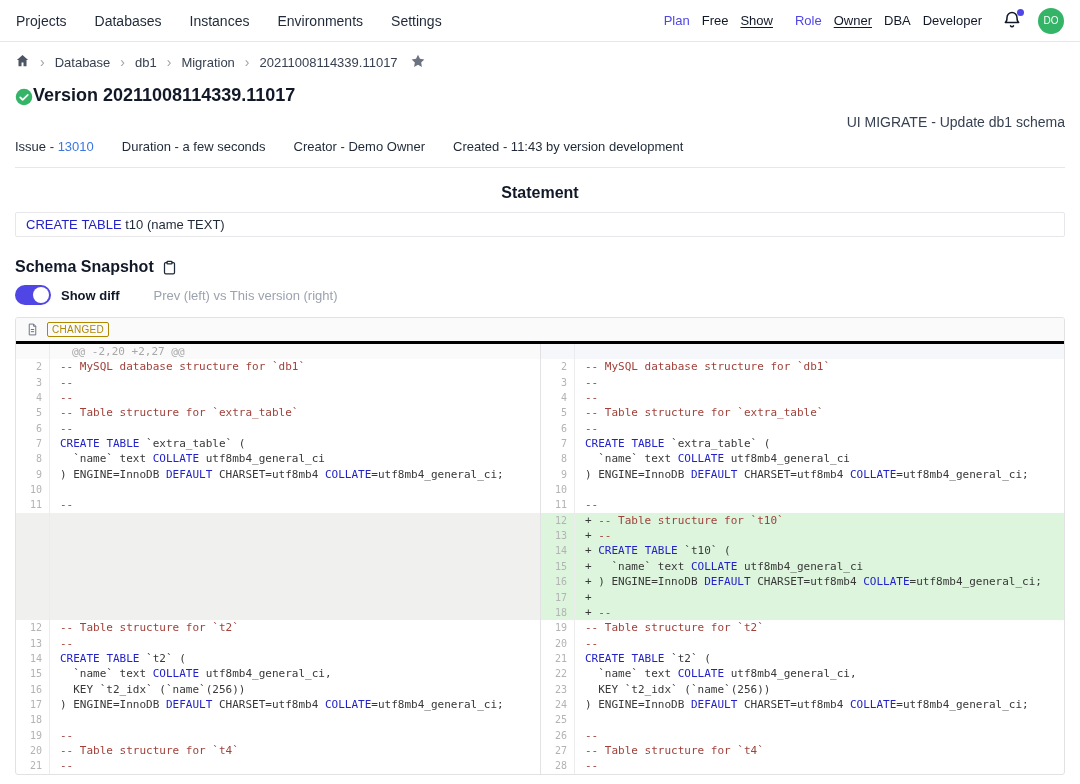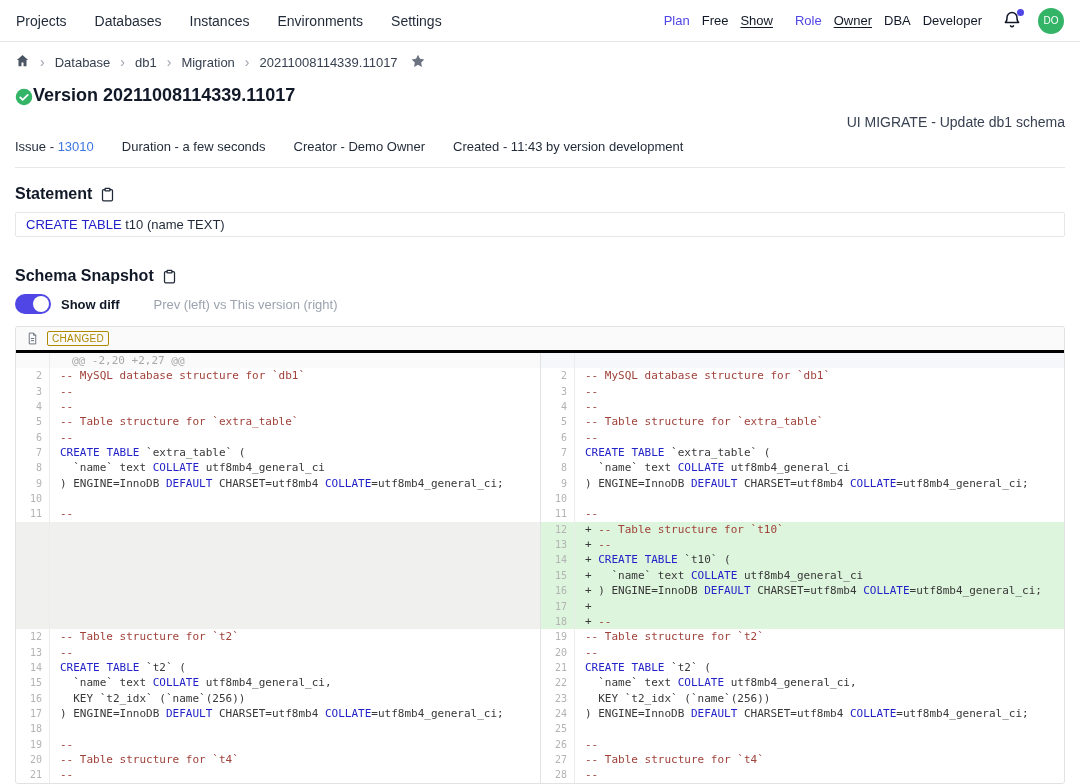--- a/index.html
+++ b/index.html
@@ -40,22 +40,22 @@
   .subtitle { margin-top:8px; font-size:14px; color:#374151; height:17px;text-align:right; }
 
   .meta-row { margin-top:8px; display:flex; gap:28px; font-size:13px; color:#1f2937; height:16px; }
   .meta-row a { color:var(--link,#3b76e1); text-decoration:none; cursor:pointer; }
 
   .divider { margin-top:12px; border-top:1px solid #e5e7eb; }
 
   .sec-heading { display:flex; align-items:center; gap:8px; font-size:16px;
     font-weight:600; color:#111827; height:20px; }
   .sec-heading svg { width:15px; height:15px; color:#1f2937; cursor:pointer; }
-  #statement-heading-row { margin-top:16px; }
-  #snapshot-heading-row { margin-top:29px; }
+  #statement-heading-row { margin-top:16px;flex-direction:column; }
+  #snapshot-heading-row { margin-top:20px; }
 
   .stmt-box { margin-top:8px; border:1px solid #e5e7eb; border-radius:2px; height:25px;
     display:flex; align-items:center; padding:0 10px; font-size:13px; color:#1f2937;
     white-space:pre; }
   .stmt-box .tok-kw { color:var(--kw,#2222c8); }
 
   .toggle-row { margin-top:8px; display:flex; align-items:center; gap:10px; height:20px; font-size:13px; }
   .toggle { width:36px; height:20px; border-radius:10px; background:#d1d5db; position:relative; cursor:pointer; flex:none; }
   .toggle.on { background:var(--accent,#4f46e5); }
   .toggle .knob { position:absolute; top:2px; left:2px; width:16px; height:16px;

